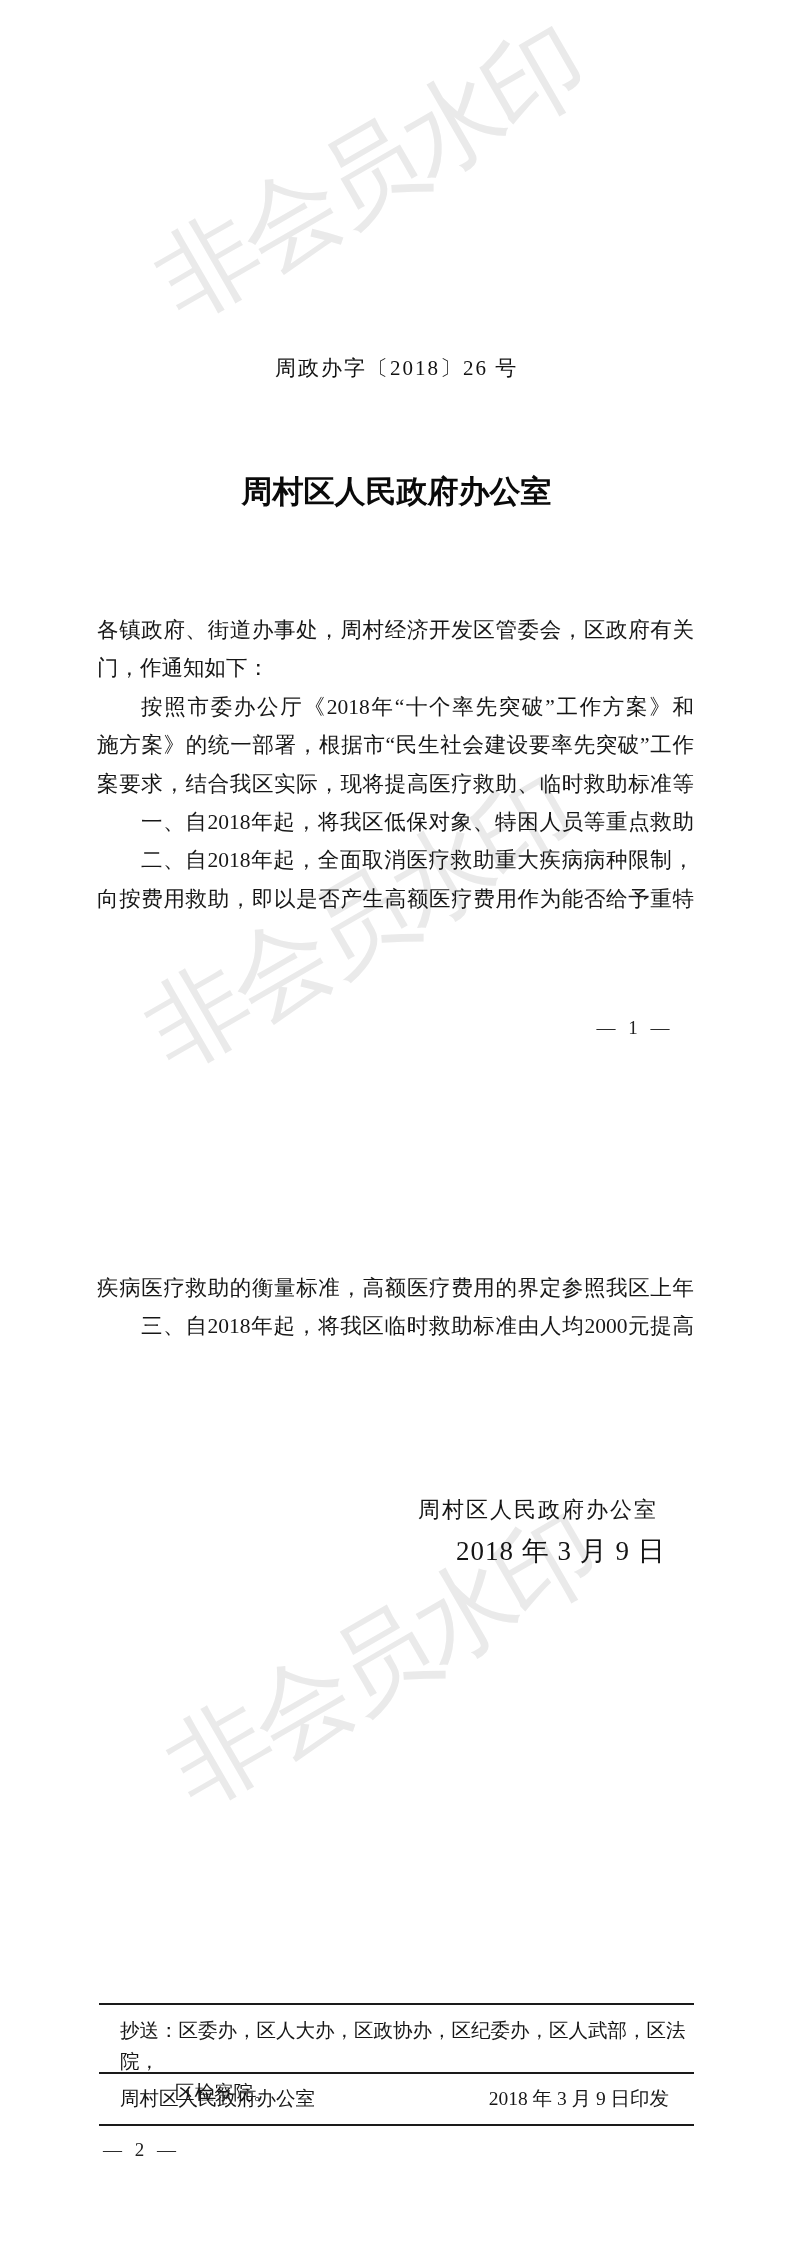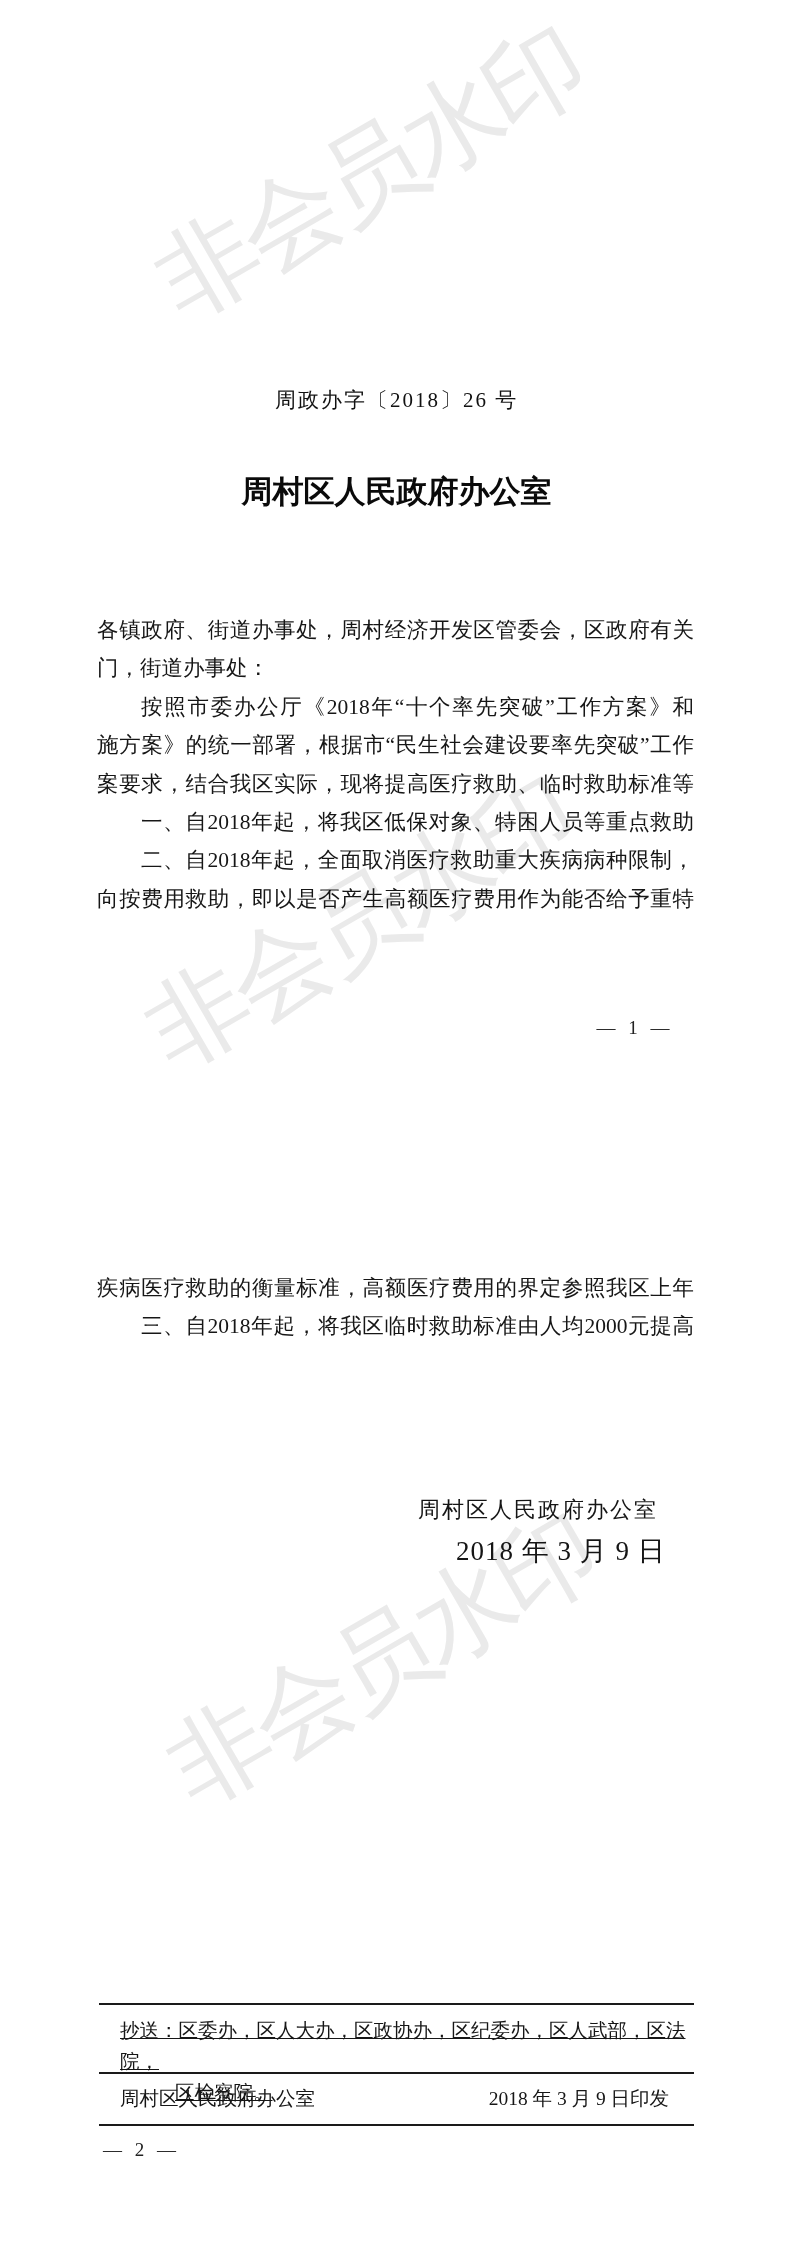--- a/index.html
+++ b/index.html
@@ -26,21 +26,20 @@
     pointer-events:none;
     font-family:"Liberation Sans","DejaVu Sans",sans-serif;
   }
   .content{position:absolute;z-index:1;left:0;top:0;width:100%;height:100%;}
   
   .docnum{
     position:absolute;top:354px;left:0;width:100%;
     text-align:center;
     font-size:21px;line-height:28px;letter-spacing:2px;
     color:#111;
-    margin-top:32px;
   }
   
   .title{
     position:absolute;top:467px;left:0;width:100%;
     text-align:center;
     font-weight:bold;color:#0a0a0a;
     font-size:31px;line-height:50px;
   }
   
   .body{
@@ -71,21 +70,21 @@
   
   .rule{
     position:absolute;left:99px;width:595px;height:0;
     border-top:2px solid #1a1a1a;
   }
   .rule1{top:2003px;}
   .rule2{top:2072px;}
   .rule3{top:2124px;}
   .cc{
     position:absolute;top:2015px;left:120px;width:580px;
-    font-size:19.5px;line-height:31px;color:#161616;text-decoration:underline;
+    font-size:19.5px;line-height:31px;color:#161616;
   }
   .cc .cc2{padding-left:55px;}
   .issuer-row{
     position:absolute;top:2086px;left:120px;width:549px;
     display:flex;justify-content:space-between;
     font-size:19.5px;line-height:26px;color:#161616;
   }
 </style>
 </head>
 <body>
@@ -99,21 +98,21 @@
   <div class="content">
 
     <div class="docnum">周政办字〔2018〕26 号</div>
 
     <div class="title">
       <div>周村区人民政府办公室</div>
     </div>
 
     <div class="body body1">
       <div class="l just">各镇政府、街道办事处，周村经济开发区管委会，区政府有关部</div>
-      <div class="l">门，街道办事处：</div>
+      <div class="l">门，作通知如下：</div>
       <div class="l just ind">按照市委办公厅《2018年“十个率先突破”工作方案》和《实</div>
       <div class="l just">施方案》的统一部署，根据市“民生社会建设要率先突破”工作方</div>
       <div class="l just">案要求，结合我区实际，现将提高医疗救助、临时救助标准等工</div>
       <div class="l just ind">一、自2018年起，将我区低保对象、特困人员等重点救助对</div>
       <div class="l just ind">二、自2018年起，全面取消医疗救助重大疾病病种限制，转</div>
       <div class="l just">向按费用救助，即以是否产生高额医疗费用作为能否给予重特大</div>
     </div>
 
     <div class="pnum pnum1">— 1 —</div>
 

